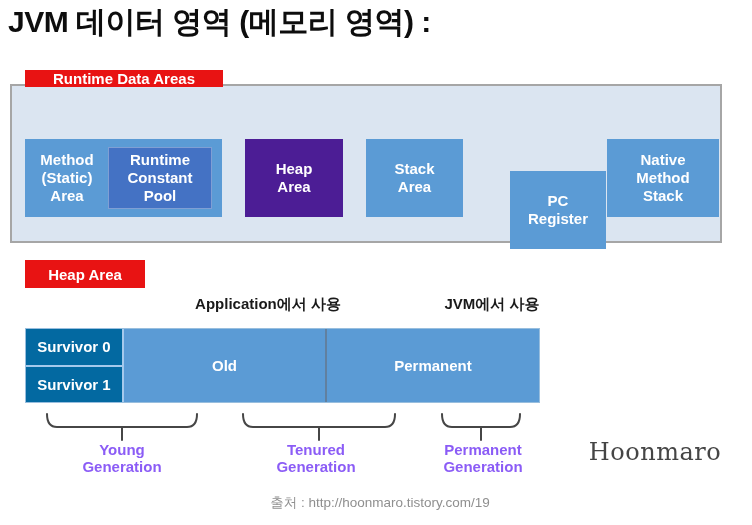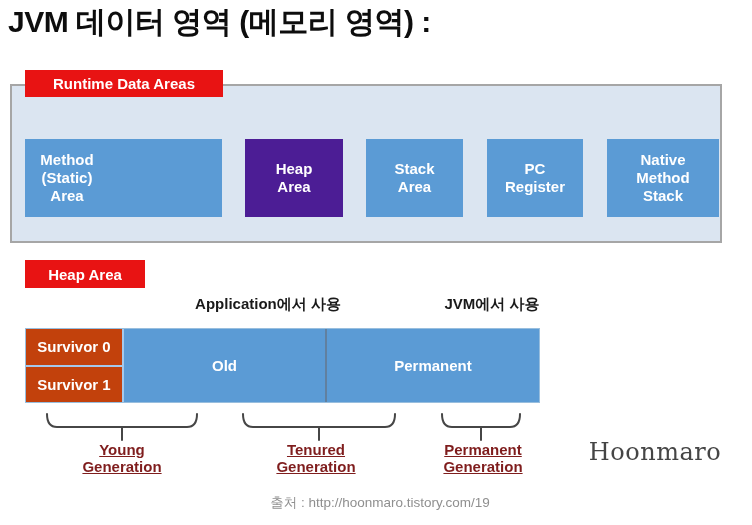--- a/index.html
+++ b/index.html
@@ -20,21 +20,21 @@
 
   
   .rda-container {
     position: absolute; left: 10px; top: 84px;
     width: 712px; height: 159px;
     background: #dbe5f1;
     border: 2px solid #a6a6a6;
   }
   .rda-label {
     position: absolute; left: 25px; top: 70px;
-    width: 198px; height: 27px;
+    width: 198px; height: 17px;
     background: #e81313; color: #ffffff;
     font-size: 15px; font-weight: bold;
     display: flex; align-items: center; justify-content: center;
     z-index: 2;
   }
 
   .mem-box {
     position: absolute; top: 139px; height: 78px;
     background: #5b9bd5; color: #ffffff;
     font-size: 15px; font-weight: 600; line-height: 1.22;
@@ -50,21 +50,21 @@
   }
   .pool-box {
     position: absolute; left: 83px; top: 8px;
     width: 104px; height: 62px;
     background: #4472c4; border: 1px solid #7f9fd4;
     display: flex; align-items: center; justify-content: center;
     text-align: center;
   }
   .heap-box   { left: 245px; width: 98px; }
   .stack-box  { left: 366px; width: 97px; }
-  .pc-box     { left: 487px; width: 96px; }
+  .pc-box     { left: 510px; width: 96px; margin-top: 32px; }
   .native-box { left: 607px; width: 112px; }
 
   
   .heap-label {
     position: absolute; left: 25px; top: 260px;
     width: 120px; height: 28px;
     background: #e81313; color: #ffffff;
     font-size: 15px; font-weight: bold;
     display: flex; align-items: center; justify-content: center;
   }
@@ -83,31 +83,31 @@
     border: 1px solid #98bede;
     background: #5b9bd5;
     color: #ffffff; font-size: 15px; font-weight: 600;
   }
   .seg {
     display: flex; align-items: center; justify-content: center;
     background: #5b9bd5;
   }
   .seg-eden { width: 95px; border-right: 2px solid #a5c9ec; }
   .seg-survivors { width: 98px; display: flex; flex-direction: column; border-right: 2px solid #a5c9ec; }
-  .seg-surv { flex: 1; display: flex; align-items: center; justify-content: center; background: #c2410c; }
+  .seg-surv { flex: 1; display: flex; align-items: center; justify-content: center; background: #0369a1; }
   .seg-surv0 { border-bottom: 2px solid #a5c9ec; }
   .seg-old { width: 203px; border-right: 2px solid #61809f; }
   .seg-perm { flex: 1; }
 
   .braces-svg { position: absolute; left: 0; top: 410px; }
 
   .gen-label {
     position: absolute; top: 441px; width: 140px;
-    font-size: 15px; font-weight: 600; color: #7f1d1d;
-    line-height: 1.15; text-align: center; text-decoration: underline;
+    font-size: 15px; font-weight: 600; color: #8b5cf6;
+    line-height: 1.15; text-align: center;
   }
   .gen-young { left: 52px; }
   .gen-tenured { left: 246px; }
   .gen-perm { left: 413px; }
 
   .signature {
     position: absolute; left: 585px; top: 438px; width: 140px;
     font-family: "DejaVu Serif", serif; 
     font-size: 24px; color: #454545; text-align: center;
     letter-spacing: 0.5px;
@@ -123,20 +123,23 @@
 
 <div class="page-title">JVM 데이터 영역 (메모리 영역) :</div>
 
 <div class="rda-container"></div>
 <div class="rda-label">Runtime Data Areas</div>
 
 <div class="mem-box method-box">
   <div class="method-text preline">Method
 (Static)
 Area</div>
+  <div class="pool-box preline">Runtime
+Constant
+Pool</div>
 </div>
 <div class="mem-box red heap-box preline">Heap
 Area</div>
 <div class="mem-box stack-box preline">Stack
 Area</div>
 <div class="mem-box pc-box preline">PC
 Register</div>
 <div class="mem-box native-box preline">Native
 Method
 Stack</div>

